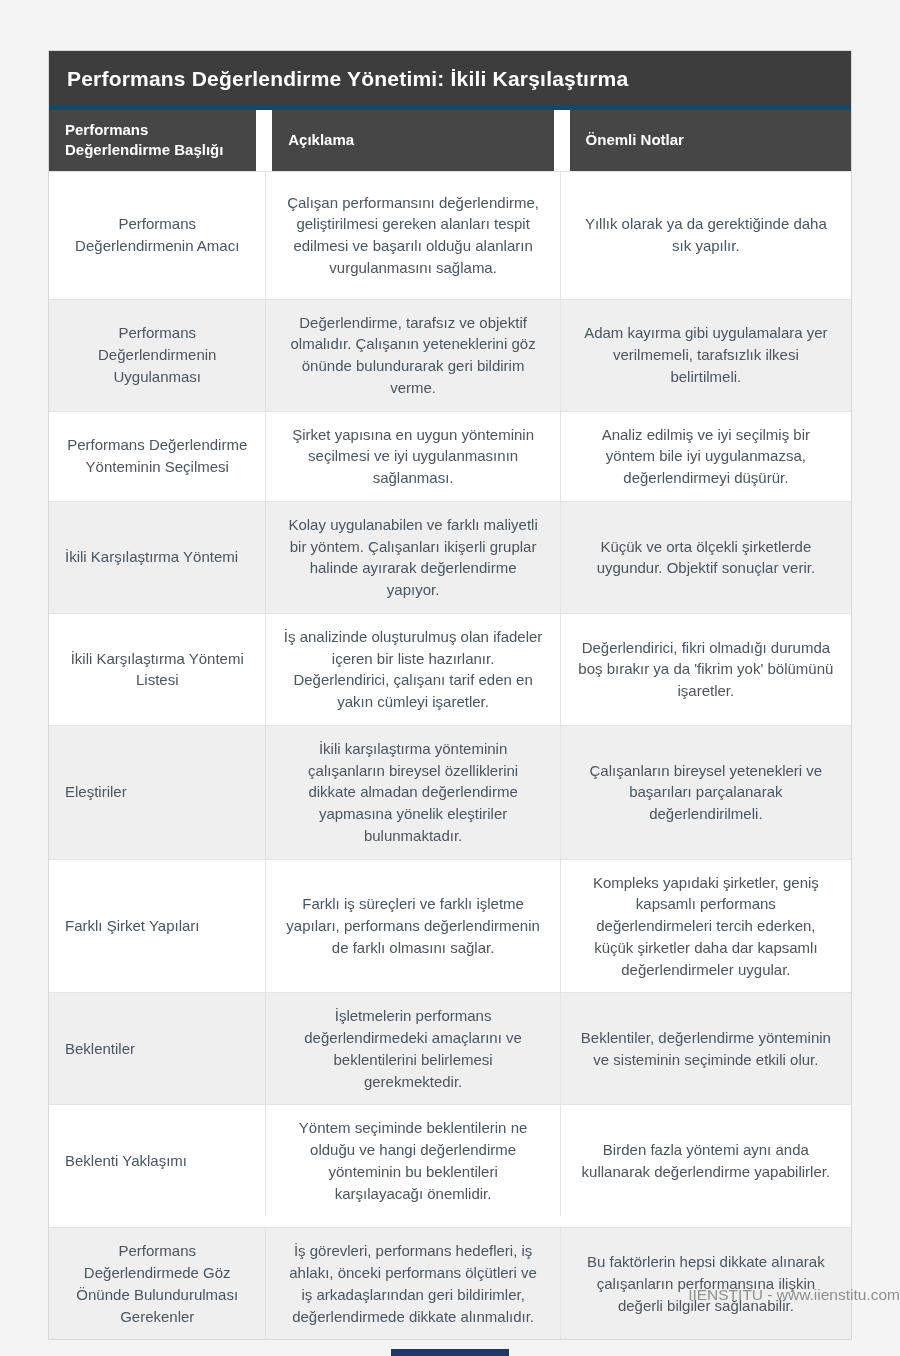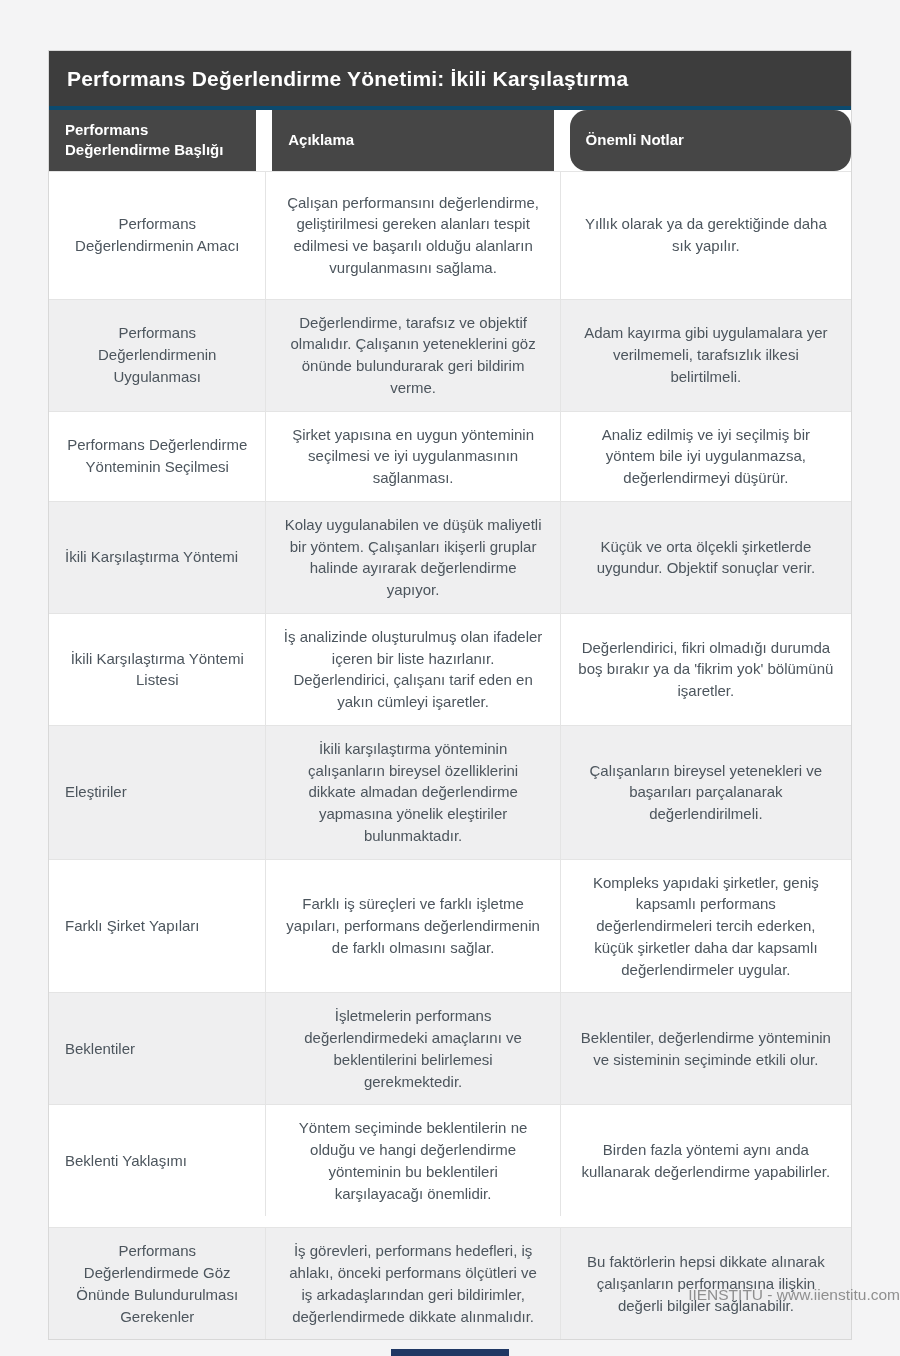--- a/index.html
+++ b/index.html
@@ -39,21 +39,21 @@
     font-size: 15px;
     font-weight: bold;
     min-height: 58px;
     display: flex;
     align-items: center;
     padding: 10px 16px;
     line-height: 1.35;
   }
   .th.c1 { width: 214px; }
   .th.c2 { width: 291px; }
-  .th.c3 { width: 291px; border-radius: 17px; }
+  .th.c3 { width: 291px; }
   .tbody { background: #ffffff; }
   .tr {
     display: flex;
     border-top: 1px solid #e4e4e4;
     background: #ffffff;
   }
   .tr:nth-child(even) { background: #efeff0; }
   .tr:nth-child(1)  { min-height: 128px; }
   .tr:nth-child(2)  { min-height: 105px; }
   .tr:nth-child(3)  { min-height: 85px; }
@@ -122,21 +122,21 @@
     </div>
 
     <div class="tr">
       <div class="td c1">Performans Değerlendirme Yönteminin Seçilmesi</div>
       <div class="td c2">Şirket yapısına en uygun yönteminin seçilmesi ve iyi uygulanmasının sağlanması.</div>
       <div class="td c3">Analiz edilmiş ve iyi seçilmiş bir yöntem bile iyi uygulanmazsa, değerlendirmeyi düşürür.</div>
     </div>
 
     <div class="tr">
       <div class="td c1">İkili Karşılaştırma Yöntemi</div>
-      <div class="td c2">Kolay uygulanabilen ve düşük maliyetli bir yöntem. Çalışanları ikişerli gruplar halinde ayırarak değerlendirme yapıyor.</div>
+      <div class="td c2">Kolay uygulanabilen ve farklı maliyetli bir yöntem. Çalışanları ikişerli gruplar halinde ayırarak değerlendirme yapıyor.</div>
       <div class="td c3">Küçük ve orta ölçekli şirketlerde uygundur. Objektif sonuçlar verir.</div>
     </div>
 
     <div class="tr">
       <div class="td c1">İkili Karşılaştırma Yöntemi Listesi</div>
       <div class="td c2">İş analizinde oluşturulmuş olan ifadeler içeren bir liste hazırlanır. Değerlendirici, çalışanı tarif eden en yakın cümleyi işaretler.</div>
       <div class="td c3">Değerlendirici, fikri olmadığı durumda boş bırakır ya da 'fikrim yok' bölümünü işaretler.</div>
     </div>
 
     <div class="tr">

